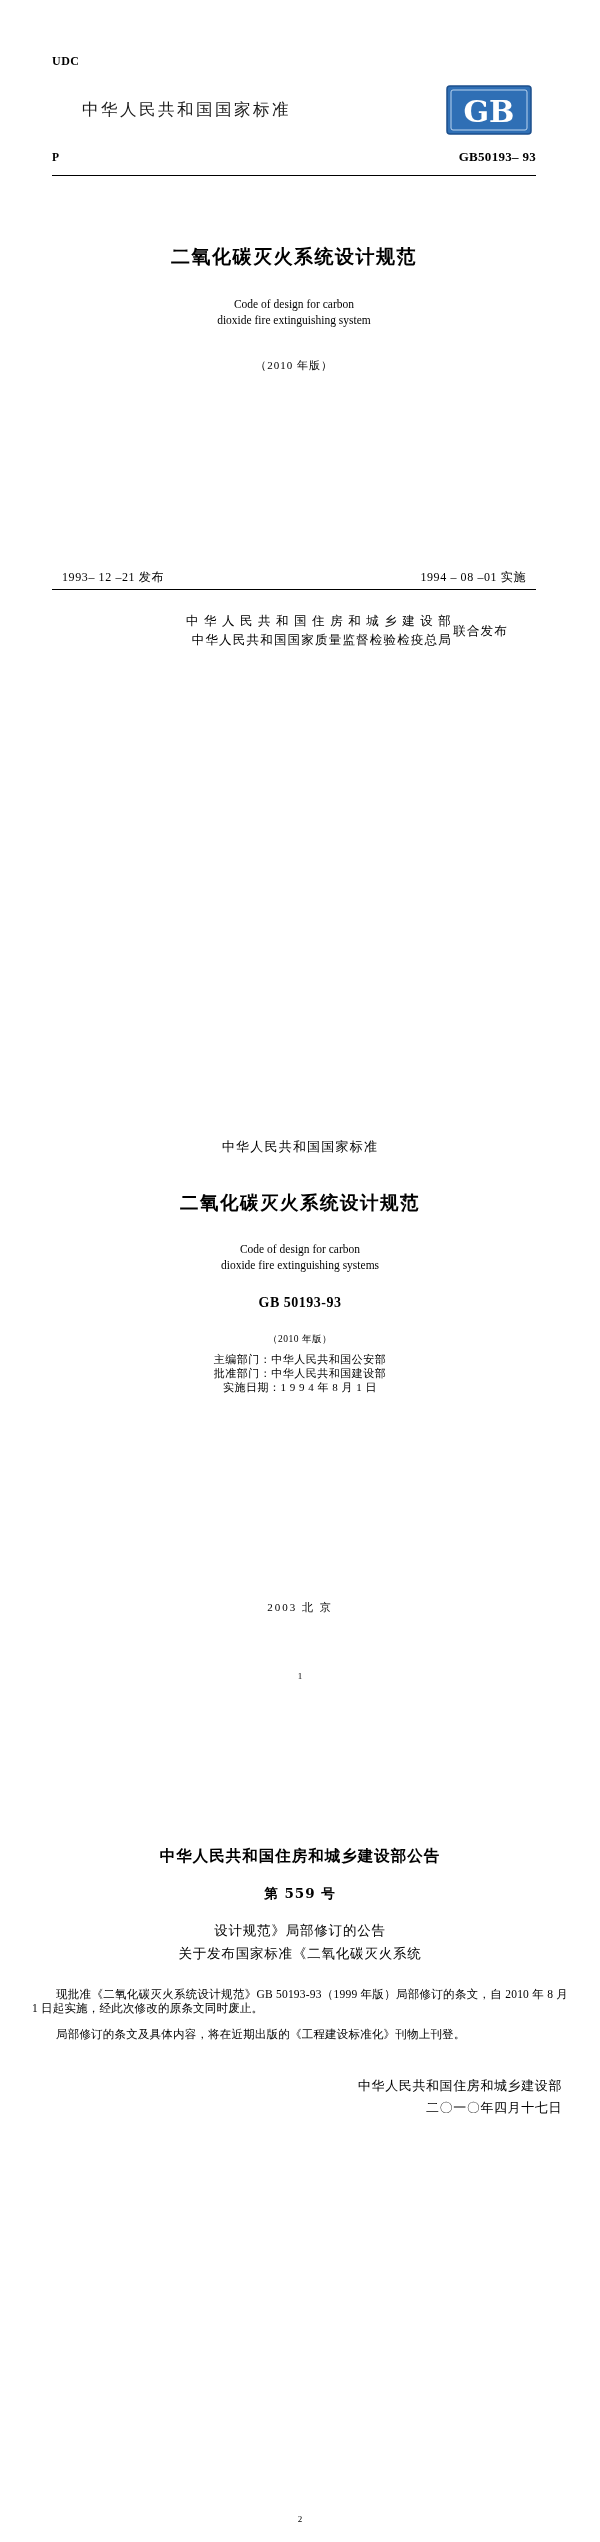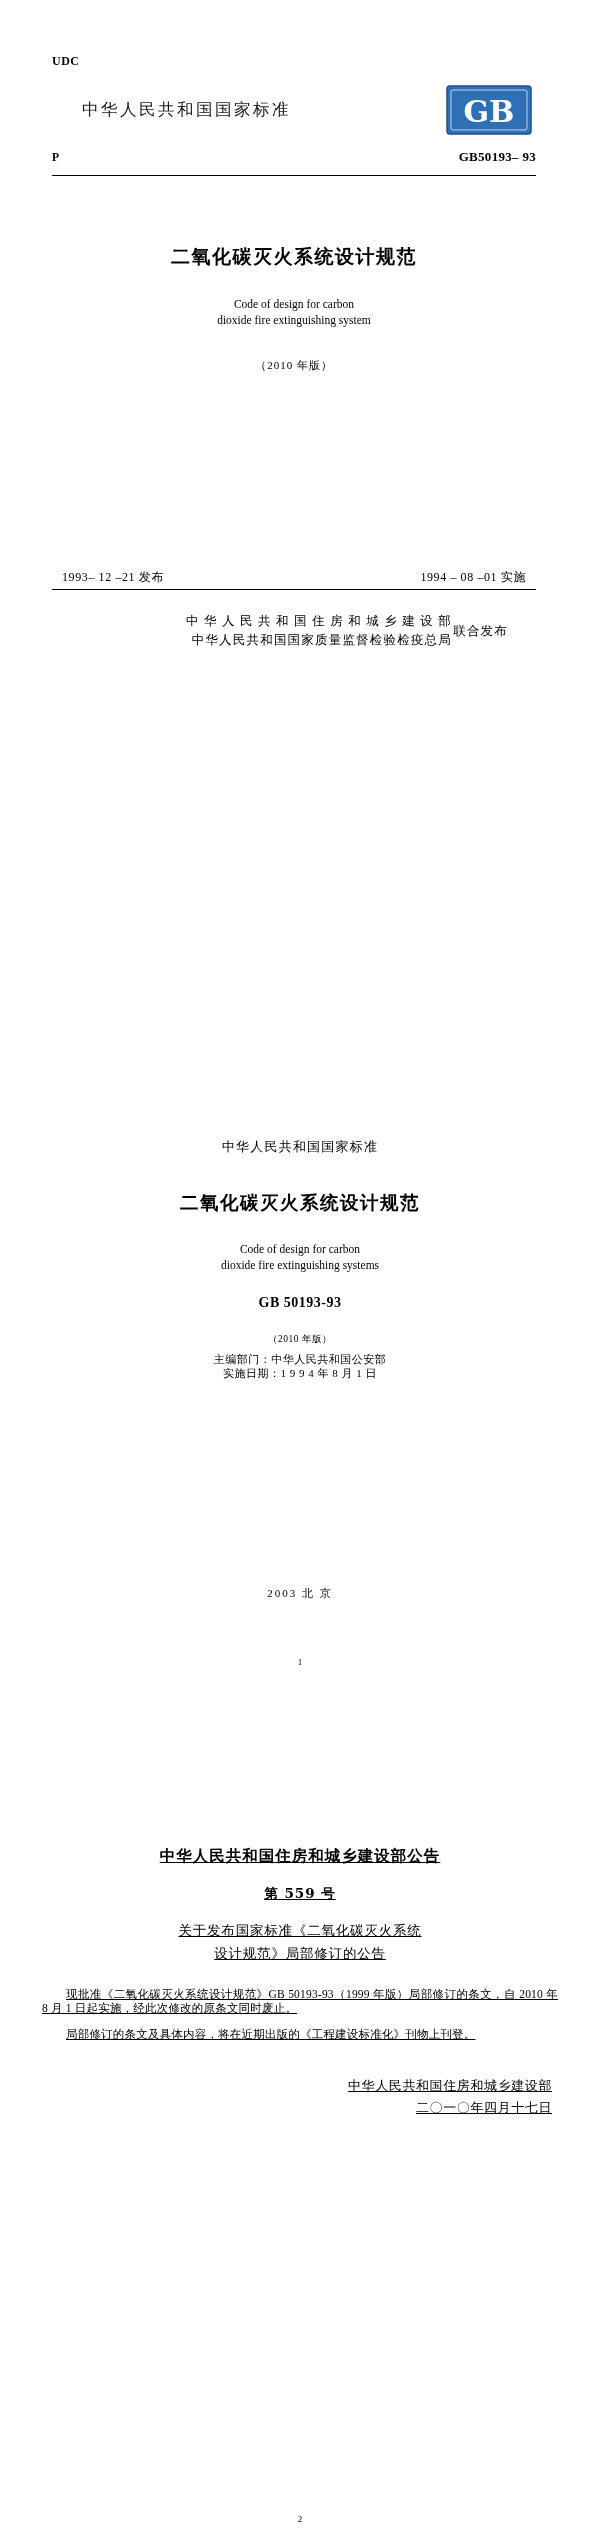--- a/index.html
+++ b/index.html
@@ -191,24 +191,23 @@
     letter-spacing: 2px;
   }
   .tp-pagenum {
     font-size: 9px;
     margin-top: 56px;
   }
 
   
   .page-ann {
     height: 762px;
-    padding: 0 42px;
+    padding: 0 32px;
     box-sizing: border-box;
     position: relative;
-    text-decoration: underline;
   }
   .ann-head {
     text-align: center;
     font-size: 15.5px;
     font-weight: bold;
     letter-spacing: 1px;
     padding-top: 66px;
     font-family: "DejaVu Serif", "Liberation Serif", serif;
   }
   .ann-no {
@@ -308,32 +307,33 @@
   <div class="tp-natl">中华人民共和国国家标准</div>
   <div class="tp-title">二氧化碳灭火系统设计规范</div>
   <div class="tp-en">
     <div>Code of design for carbon</div>
     <div>dioxide fire extinguishing systems</div>
   </div>
   <div class="tp-code">GB 50193-93</div>
   <div class="tp-version">（2010 年版）</div>
   <div class="tp-meta">
     <div>主编部门：中华人民共和国公安部</div>
+    <div>批准部门：中华人民共和国建设部</div>
     <div>实施日期：1 9 9 4 年 8 月 1 日</div>
   </div>
   <div class="tp-place">2003  北  京</div>
   <div class="tp-pagenum">1</div>
 </div>
 
 <div class="page page-ann">
   <div class="ann-head">中华人民共和国住房和城乡建设部公告</div>
   <div class="ann-no">第 559 号</div>
   <div class="ann-sub">
+    <div>设计规范》局部修订的公告</div>
     <div>关于发布国家标准《二氧化碳灭火系统</div>
-    <div>设计规范》局部修订的公告</div>
   </div>
   <p class="ann-para">现批准《二氧化碳灭火系统设计规范》GB 50193-93（1999 年版）局部修订的条文，自 2010 年 8 月 1 日起实施，经此次修改的原条文同时废止。</p>
   <p class="ann-para second">局部修订的条文及具体内容，将在近期出版的《工程建设标准化》刊物上刊登。</p>
   <div class="ann-sign">
     <div>中华人民共和国住房和城乡建设部</div>
     <div>二〇一〇年四月十七日</div>
   </div>
   <div class="ann-pagenum">2</div>
 </div>
 

